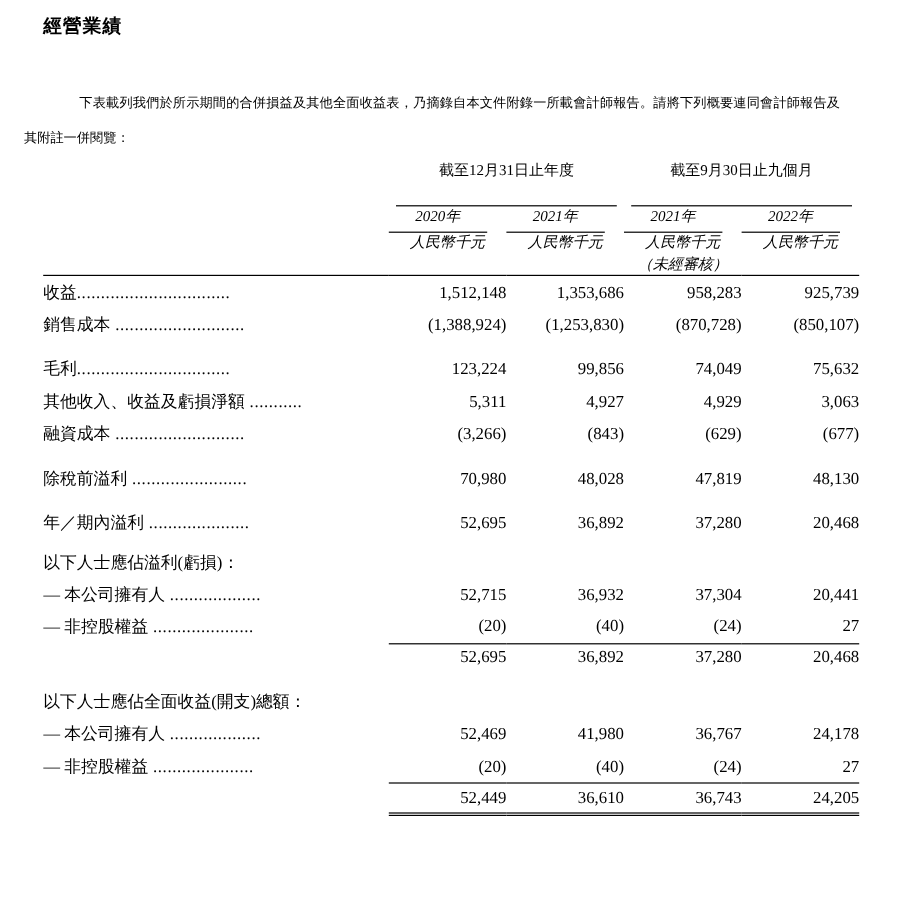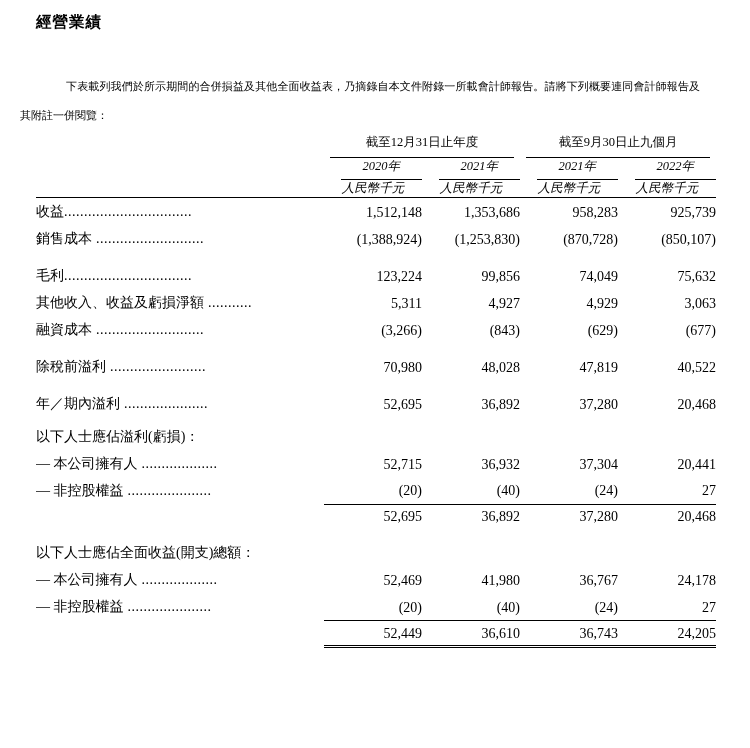--- a/index.html
+++ b/index.html
@@ -64,25 +64,25 @@
 
   .hdr-group {
     text-align: center;
     font-size: 12.5px;
     font-weight: bold;
     padding-bottom: 4px;
   }
   .hdr-group .underline {
     display: block;
     border-bottom: 1px solid #000;
-    padding-bottom: 6px;
+    padding-bottom: 20px;
     margin: 0 6px;
   }
   .hdr-year {
-    text-align: right;
+    text-align: left;
     font-size: 12.5px;
     font-weight: bold;
     font-style: italic;
     padding-top: 7px;
     padding-bottom: 5px;
   }
   .hdr-year span.u {
     display: inline-block;
     border-bottom: 1px solid #000;
     padding: 0 22px 4px 22px;
@@ -175,20 +175,27 @@
         <td class="hdr-year"><span class="u">2021年</span></td>
         <td class="hdr-year"><span class="u">2022年</span></td>
       </tr>
       <tr>
         <td></td>
         <td class="hdr-unit">人民幣千元</td>
         <td class="hdr-unit">人民幣千元</td>
         <td class="hdr-unit">人民幣千元</td>
         <td class="hdr-unit">人民幣千元</td>
       </tr>
+      <tr>
+        <td></td>
+        <td class="hdr-unit2"></td>
+        <td class="hdr-unit2"></td>
+        <td class="hdr-unit2">（未經審核）</td>
+        <td class="hdr-unit2"></td>
+      </tr>
       <tr class="rule-row">
         <td></td>
         <td></td>
         <td></td>
         <td></td>
         <td></td>
       </tr>
     </thead>
     <tbody id="fin-body">
         <tr class="data">
@@ -238,21 +245,21 @@
           <td></td>
           <td></td>
           <td></td>
           <td></td>
         </tr>
         <tr class="data">
           <td class="label bold"><span>除稅前溢利</span><span class="dots"> ........................</span></td>
           <td class="num bold">70,980</td>
           <td class="num bold">48,028</td>
           <td class="num bold">47,819</td>
-          <td class="num bold">40,522</td>
+          <td class="num bold">48,130</td>
         </tr>
         <tr class="spacer-row">
           <td></td>
           <td></td>
           <td></td>
           <td></td>
           <td></td>
         </tr>
         <tr class="data">
           <td class="label"><span>年／期內溢利</span><span class="dots"> .....................</span></td>

